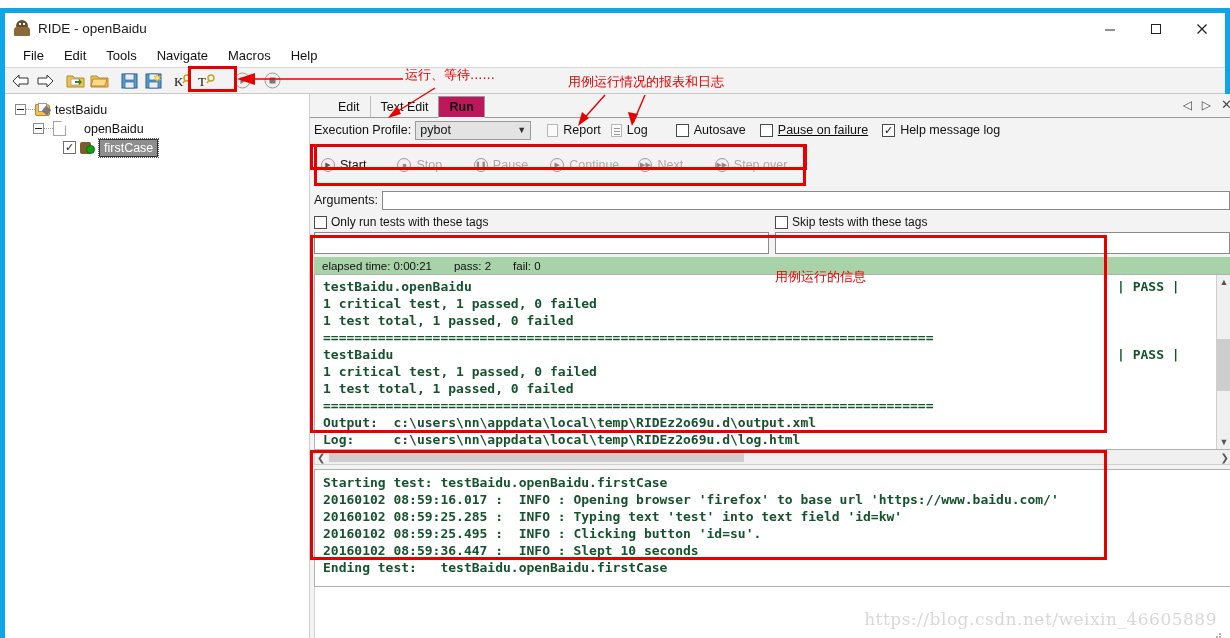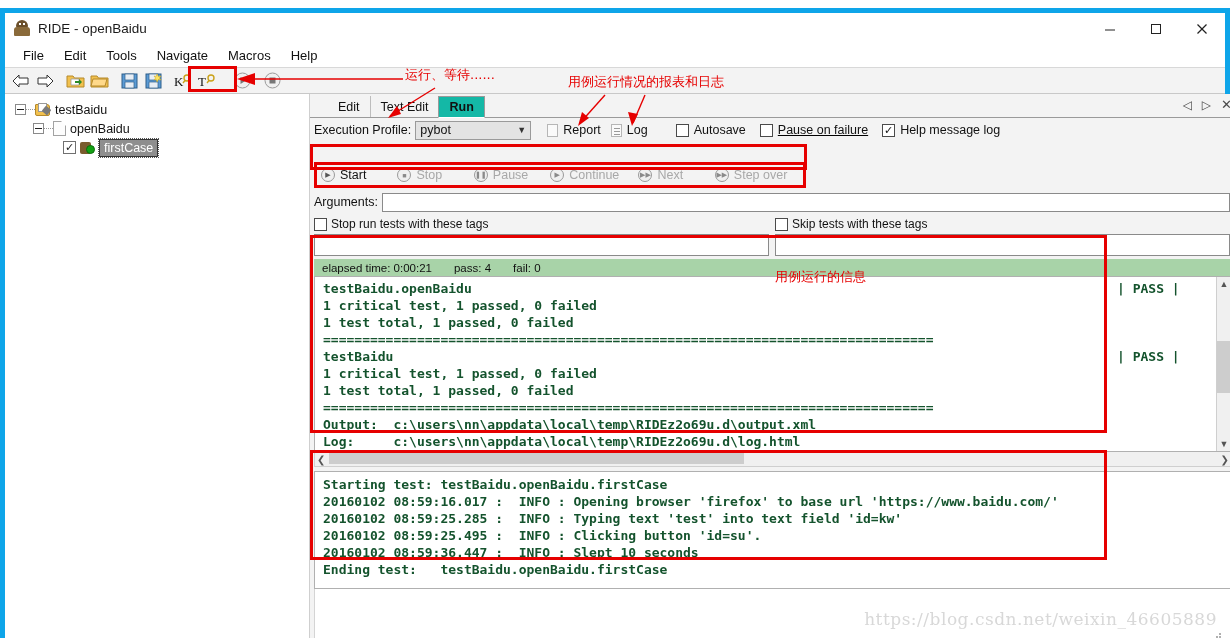--- a/index.html
+++ b/index.html
@@ -129,21 +129,21 @@
     height: 24px; display: flex; align-items: flex-end; background: #f3f3f3;
     padding-left: 18px; position: relative; border-bottom: 1px solid #9a9a9a;
   }
   .tab {
     height: 21px; padding: 0 10px; font-size: 12.5px; color: #111;
     display: flex; align-items: center; background: #f3f3f3;
     border-left: 1px solid #bdbdbd;
   }
   .tab:first-child { border-left: none; }
   .tab.active {
-    background: #14b8a6; font-weight: bold;
+    background: #be185d; font-weight: bold;
     border: 1px solid #9a9a9a; border-bottom: 1px solid #ffffff;
     margin-bottom: -1px; height: 22px;
   }
   .tabstrip-right {
     position: absolute; right: 4px; top: 3px; display: flex; gap: 10px;
     align-items: center; color: #4a4a4a; font-size: 12px;
   }
   .run-bar1 {
     height: 24px; display: flex; align-items: center; gap: 0;
     background: #f3f3f3; padding-left: 4px; position: relative;
@@ -162,22 +162,22 @@
   }
   .doc-icon-sm.lines::before {
     content: ""; position: absolute; left: 2px; top: 3px; width: 6px; height: 1px;
     background: #9a9a9a; box-shadow: 0 3px 0 #9a9a9a, 0 6px 0 #9a9a9a;
   }
   .cbx { width: 13px; height: 13px; border: 1px solid #4a4a4a; background: #fff;
     display: flex; align-items: center; justify-content: center; flex: 0 0 auto;
     font-size: 11px; line-height: 1; color: #111; }
   .cbx-group { display: flex; align-items: center; gap: 5px; margin-left: 28px; }
   .run-bar2 {
-    height: 26px; display: flex; align-items: center; background: #f3f3f3;
-    border: 3px solid #e60000; margin: 20px 430px 2px 4px; padding-left: 4px;
+    height: 42px; display: flex; align-items: center; background: #f3f3f3;
+    border: 3px solid #e60000; margin: 2px 430px 2px 4px; padding-left: 4px;
     position: relative; width: 492px;
   }
   .rb-item { display: flex; align-items: center; gap: 5px; width: 78px; }
   .rb-item.wide { width: 90px; }
   .circ {
     width: 14px; height: 14px; border-radius: 50%; border: 1px solid #9a9a9a;
     background: #f0f0f0; display: flex; align-items: center; justify-content: center;
     flex: 0 0 auto; color: #8a8a8a; font-size: 7px;
   }
   .circ.dark { color: #555; }
@@ -370,21 +370,21 @@
               <div class="f-page"></div>
               <div class="f-wrench"></div>
           </div>
           <span class="tlabel" style="margin-left:4px;">testBaidu</span>
         </div>
 
         <div class="tnode" style="padding-left:28px;">
           <div class="expander"></div>
           <span style="width:9px;border-top:1px dotted #9a9a9a;"></span>
           <div class="icon-doc"></div>
-          <span class="tlabel" style="margin-left:4px;">openBaidu</span>
+          <span class="tlabel" style="margin-left:18px;">openBaidu</span>
         </div>
 
         <div class="tnode" style="padding-left:58px;">
           <div class="tcheck">✓</div>
           <div class="icon-testcase" style="margin-left:4px;">
             <div class="tc-body"></div>
               <div class="tc-dot"></div>
           </div>
           <span class="tlabel selected" style="margin-left:3px;">firstCase</span>
         </div>
@@ -468,37 +468,37 @@
       </div>
 
       <div class="args-row">
         <span class="lbl">Arguments:</span>
         <div class="args-input"></div>
       </div>
 
       <div class="tag-row">
         <div class="tag-half">
           <div class="cbx"></div>
-          <span class="lbl" style="font-size:12px;">Stop run tests with these tags</span>
+          <span class="lbl" style="font-size:12px;">Only run tests with these tags</span>
         </div>
         <div class="tag-half">
           <div class="cbx"></div>
           <span class="lbl" style="font-size:12px;">Skip tests with these tags</span>
         </div>
       </div>
       <div class="tag-inputs">
         <div class="tag-in"></div>
         <div class="tag-in"></div>
       </div>
 
       <div class="console-wrap">
 
         <div class="status-bar">
           <span>elapsed time: 0:00:21</span>
-          <span>pass: 4</span>
+          <span>pass: 2</span>
           <span>fail: 0</span>
         </div>
 
         <div class="out-panel">
           <div class="out-text mono">testBaidu.openBaidu
 1 critical test, 1 passed, 0 failed
 1 test total, 1 passed, 0 failed
 ==============================================================================
 testBaidu
 1 critical test, 1 passed, 0 failed

